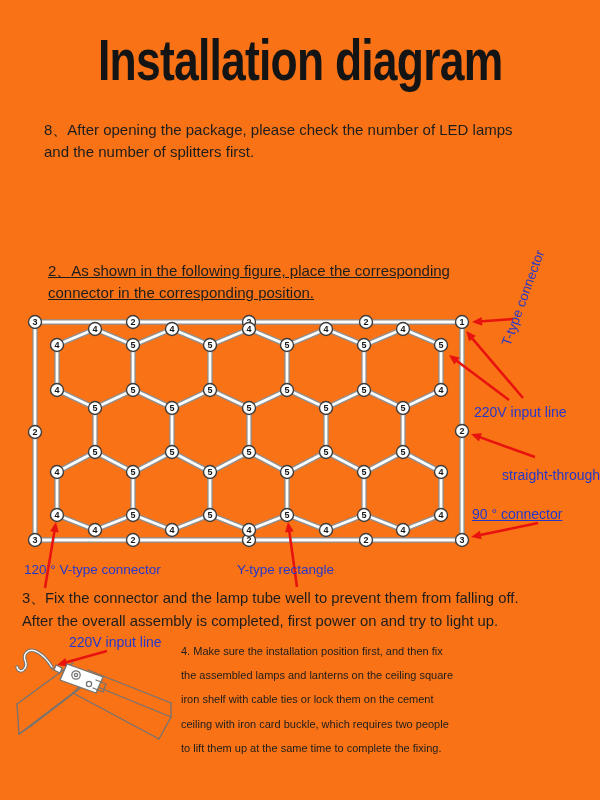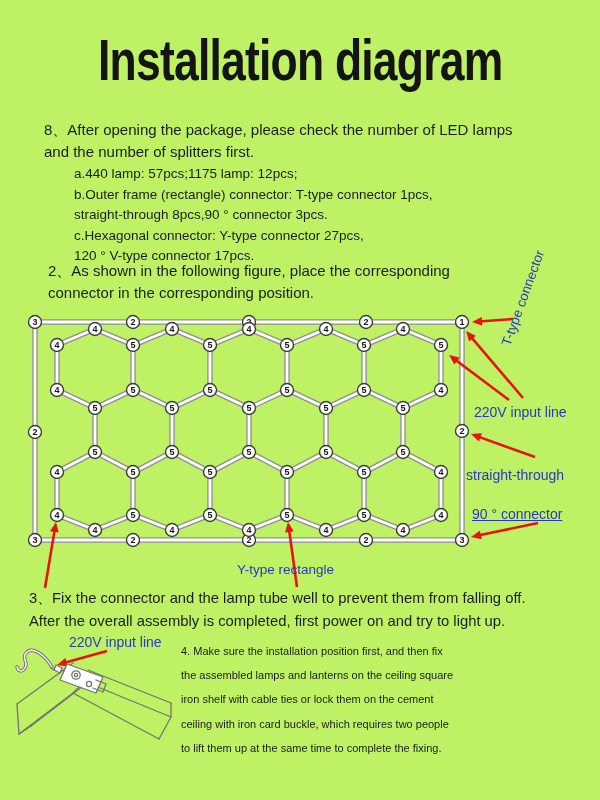--- a/index.html
+++ b/index.html
@@ -1,25 +1,25 @@
 <!DOCTYPE html>
 <html><head>
 <meta charset="utf-8">
 <style>
   html,body{margin:0;padding:0;background:#fff;}
-  .page{position:relative;width:600px;height:800px;background:#bef264;overflow:hidden;
+  .page{position:relative;width:600px;height:800px;background:#f97316;overflow:hidden;
         font-family:"Liberation Sans",sans-serif;color:#1d1d1d;}
   .title-wrap{position:absolute;top:30px;left:0;width:600px;text-align:center;}
   .title{display:inline-block;font-size:57px;line-height:60px;font-weight:bold;
          letter-spacing:-1px;color:#141414;transform:scaleX(0.78);transform-origin:center;}
   .step{position:absolute;white-space:pre-line;color:#1d1d1d;}
   #step1{left:44px;top:119px;font-size:15px;line-height:21.5px;}
   #subitems{left:74px;top:164px;font-size:13.5px;line-height:20.6px;}
-  #step2{left:48px;top:260px;font-size:15px;line-height:21.5px;}
-  #step3{left:29px;top:587px;font-size:14.8px;line-height:22.5px;}
+  #step2{left:48px;top:260px;font-size:15px;line-height:21.5px;text-decoration:underline;}
+  #step3{left:22px;top:587px;font-size:14.8px;line-height:22.5px;}
   #step4{left:181px;top:639px;font-size:11px;line-height:24.2px;}
   .bluelabel{position:absolute;font-size:13.5px;white-space:nowrap;}
   #lbl-ttype{left:523px;top:298px;transform:translate(-50%,-50%) rotate(-70deg);}
   #lbl-220-right{left:474px;top:404px;font-size:14px;}
   #lbl-straight{left:466px;top:467px;font-size:14px;}
   #lbl-90{left:472px;top:506px;font-size:14px;}
   #lbl-vtype{left:24px;top:562px;}
   #lbl-ytype{left:237px;top:562px;}
   #lbl-220-bottom{left:69px;top:634px;font-size:14px;}
   #diagram-svg{position:absolute;left:0;top:0;pointer-events:none;}
@@ -29,25 +29,20 @@
 <body>
 
 <div class="page">
 
   <div class="title-wrap">
     <span class="title">Installation diagram</span>
   </div>
 
   <div class="step" id="step1">8、After opening the package, please check the number of LED lamps
 and the number of splitters first.</div>
-  <div class="step" id="subitems">a.440 lamp: 57pcs;1175 lamp: 12pcs;
-b.Outer frame (rectangle) connector: T-type connector 1pcs,
-straight-through 8pcs,90 ° connector 3pcs.
-c.Hexagonal connector: Y-type connector 27pcs,
-120 ° V-type connector 17pcs.</div>
   <div class="step" id="step2">2、As shown in the following figure, place the corresponding
 connector in the corresponding position.</div>
 
   <svg id="diagram-svg" width="600" height="800" viewBox="0 0 600 800">
       <g>
         <line x1="35" y1="322" x2="462" y2="322" stroke="#8f8f8f" stroke-width="5.4"></line>
         <line x1="35" y1="540" x2="462" y2="540" stroke="#8f8f8f" stroke-width="5.4"></line>
         <line x1="35" y1="322" x2="35" y2="540" stroke="#8f8f8f" stroke-width="5.4"></line>
         <line x1="462" y1="322" x2="462" y2="540" stroke="#8f8f8f" stroke-width="5.4"></line>
         <line x1="95" y1="329" x2="57" y2="345" stroke="#8f8f8f" stroke-width="5.4"></line>
@@ -298,22 +293,23 @@
         <polygon points="56,522 58.696143391807865,532.587294782465 50.015876862084994,531.1405836941778" fill="#e8130f"></polygon>
         <line x1="297" y1="587" x2="288.9600714093274" y2="528.9338490673646" stroke="#e8130f" stroke-width="2.6"></line>
         <polygon points="288,522 293.7299499985254,531.3020252103721 285.01311117098146,532.5089721249552" fill="#e8130f"></polygon>
         <line x1="107" y1="651" x2="63.74074813799927" y2="663.1125905213602" stroke="#e8130f" stroke-width="2.6"></line>
         <polygon points="57,665 65.44326852485393,658.0666590580579 67.81601186942969,666.5407424315426" fill="#e8130f"></polygon>
       </g>
     </svg>
 
   <div class="bluelabel" id="lbl-ttype" style="color: rgb(39, 56, 200);">T-type connector</div>
   <div class="bluelabel" id="lbl-220-right" style="color: rgb(39, 56, 200);">220V input line</div>
-  <div class="bluelabel" id="lbl-straight" style="color: rgb(39, 56, 200);">straight-through</div>
+  <div class="bluelabel" id="lbl-straight" style="color: rgb(39, 56, 200); padding-left: 36px;">straight-through</div>
   <div class="bluelabel" id="lbl-90" style="color: rgb(39, 56, 200); text-decoration: underline;">90 ° connector</div>
+  <div class="bluelabel" id="lbl-vtype" style="color: rgb(39, 56, 200);">120 ° V-type connector</div>
   <div class="bluelabel" id="lbl-ytype" style="color: rgb(39, 56, 200);">Y-type rectangle</div>
   <div class="bluelabel" id="lbl-220-bottom" style="color: rgb(39, 56, 200);">220V input line</div>
 
   <div class="step" id="step3">3、Fix the connector and the lamp tube well to prevent them from falling off.
 After the overall assembly is completed, first power on and try to light up.</div>
   <div class="step" id="step4">4. Make sure the installation position first, and then fix
 the assembled lamps and lanterns on the ceiling square
  iron shelf with cable ties or lock them on the cement
 ceiling with iron card buckle, which requires two people
 to lift them up at the same time to complete the fixing.</div>

